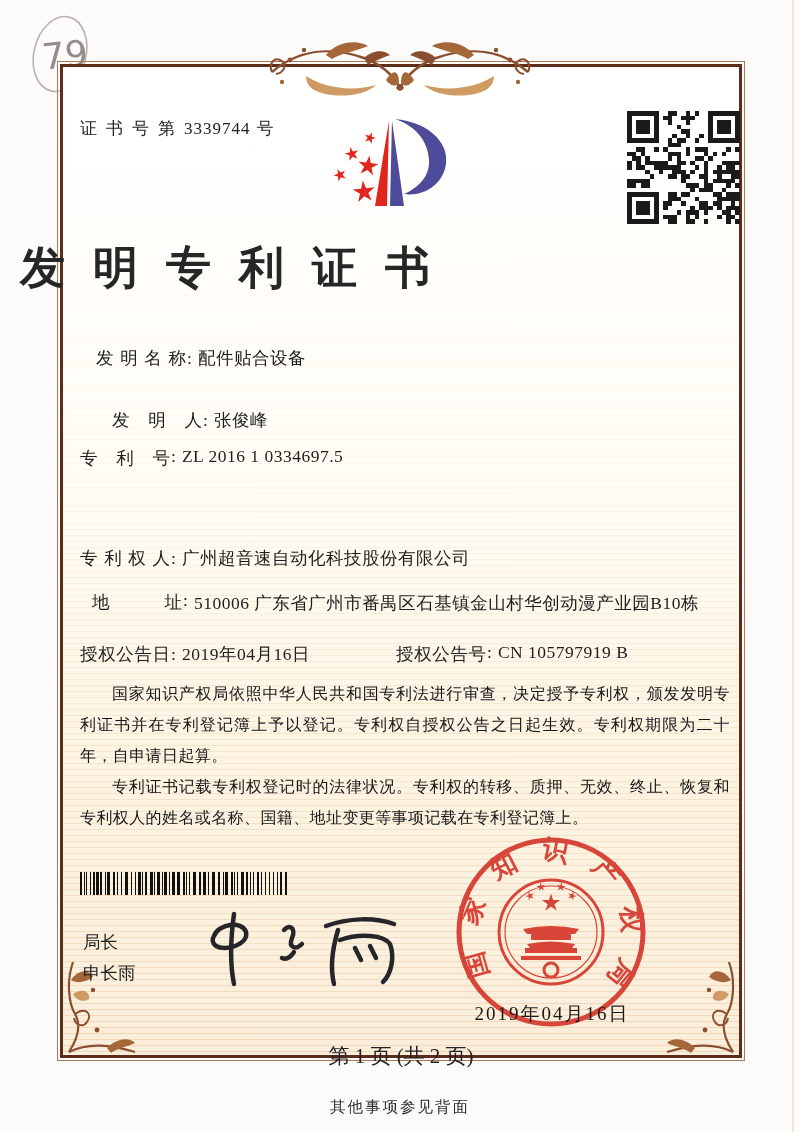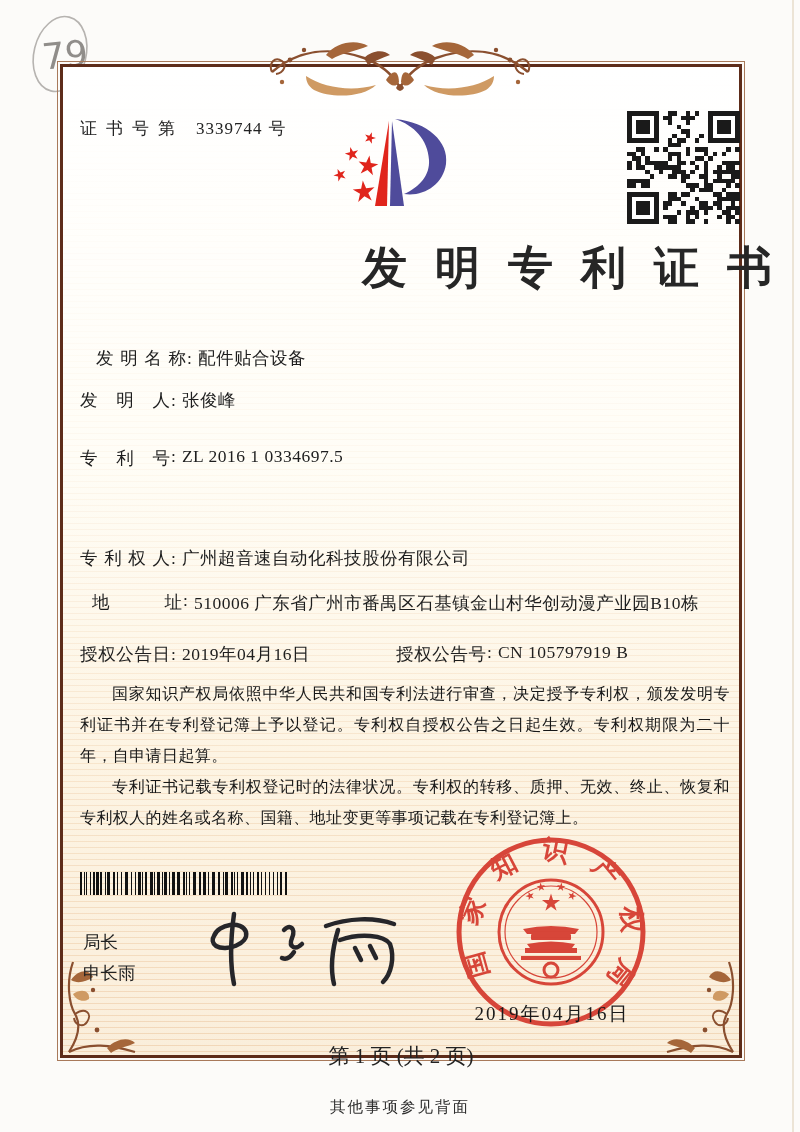--- a/index.html
+++ b/index.html
@@ -24,25 +24,25 @@
       rgba(255,255,255,0) 1.5px, rgba(255,255,255,0) 6px);
     -webkit-mask-image:linear-gradient(180deg,transparent 0%,rgba(0,0,0,.18) 40%,rgba(0,0,0,.65) 72%,#000 100%);
     mask-image:linear-gradient(180deg,transparent 0%,rgba(0,0,0,.18) 40%,rgba(0,0,0,.65) 72%,#000 100%);
   }
 
   .abs { position:absolute; }
 
   
   .cert-no { left:80px; top:117px; font-size:17px; color:#222; }
   .cert-no .sp { letter-spacing:9px; }
-  .cert-no .num { letter-spacing:1px; margin-left:12px; }
+  .cert-no .num { letter-spacing:1px; margin-left:0; }
   .cert-no .suf { margin-left:6px; }
 
-  .title { left:0; right:0; top:238px; text-align:right;
-    font-size:45px; font-weight:bold; letter-spacing:28px; padding-left:28px; color:#262626; }
+  .title { left:0; right:0; top:238px; text-align:left;
+    font-size:45px; font-weight:bold; letter-spacing:28px; padding-left:20px; color:#262626; }
 
   
   .f-row { left:80px; font-size:17.5px; color:#1e1e1e; }
   .f-label { display:inline-block; width:90px; text-align:justify; text-align-last:justify; vertical-align:top; }
   .f-colon { margin:0 6px 0 1px; }
   .f-value { letter-spacing:.5px; }
   .f-value.wide { display:inline-block; width:556px; vertical-align:top; line-height:26px; }
   .pair2 { position:absolute; left:316px; top:0; white-space:nowrap; }
 
   
@@ -344,21 +344,21 @@
       <rect x="0" y="18" width="7" height="7" fill="#1a1a1a"></rect>
       <rect x="1" y="19" width="5" height="5" fill="#ffffff"></rect>
       <rect x="2" y="20" width="3" height="3" fill="#1a1a1a"></rect>
     </svg>
 
   <div class="abs title">发明专利证书</div>
 
   <div class="abs f-row" style="top:346px;margin-left:16px;">
     <span class="f-label">发明名称</span><span class="f-colon">:</span><span class="f-value">配件贴合设备</span>
   </div>
-  <div class="abs f-row" style="top:388px;">
+  <div class="abs f-row" style="top:408px;margin-left:32px;">
     <span class="f-label">发明人</span><span class="f-colon">:</span><span class="f-value">张俊峰</span>
   </div>
   <div class="abs f-row" style="top:446px;">
     <span class="f-label">专利号</span><span class="f-colon">:</span><span class="f-value">ZL 2016 1 0334697.5</span>
   </div>
   <div class="abs f-row" style="top:546px;">
     <span class="f-label">专利权人</span><span class="f-colon">:</span><span class="f-value">广州超音速自动化科技股份有限公司</span>
   </div>
   <div class="abs f-row" style="top:590px;margin-left:12px;">
     <span class="f-label">地址</span><span class="f-colon">:</span><span class="f-value wide">510006 广东省广州市番禺区石基镇金山村华创动漫产业园B10栋</span>

